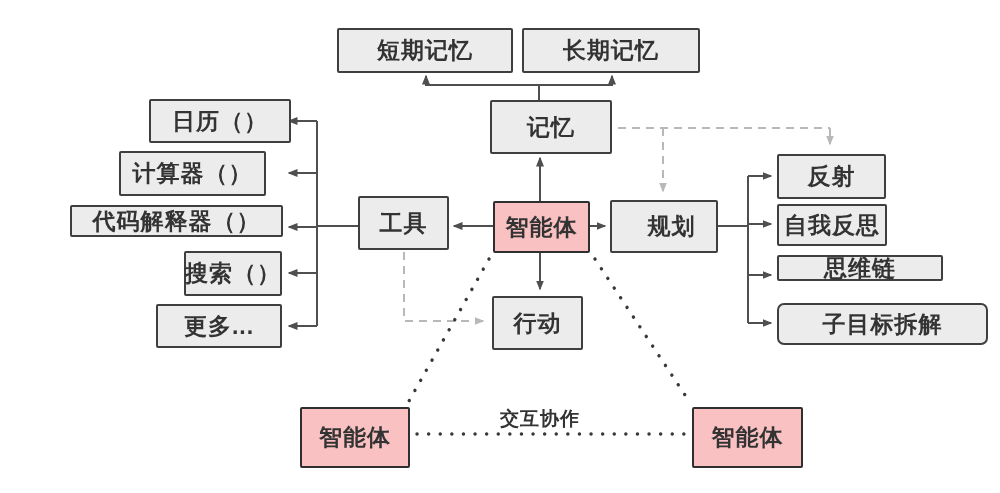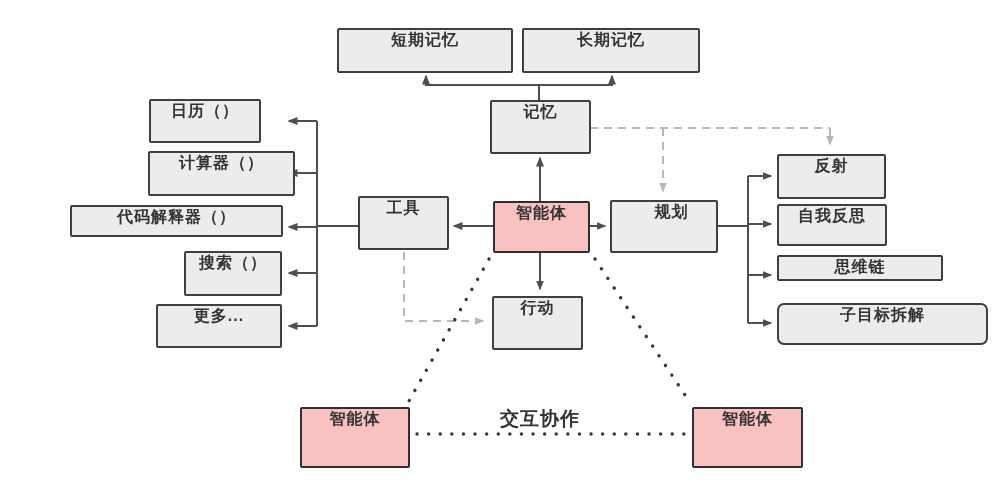--- a/index.html
+++ b/index.html
@@ -22,23 +22,24 @@
     width: 1000px;
     height: 493px;
   }
   .node {
     position: absolute;
     box-sizing: border-box;
     background: #ececec;
     border: 2px solid #3f3f3f;
     border-radius: 2px;
     display: flex;
+    align-items: center;
     justify-content: center;
     color: #333333;
-    font-size: 16px;
+    font-size: 23px;
     font-weight: 600;
     letter-spacing: 1px;
     white-space: nowrap;
   }
   .node.pink {
     background: #f9c1c1;
     border-color: #2f2f2f;
   }
   .edge-label {
     position: absolute;
@@ -106,41 +107,41 @@
       <path d="M417,434 H686"></path>
     </g>
   </svg>
 
   <div class="node" style="left:337px; top:28px; width:176px; height:45px;">
     <span>短期记忆</span>
   </div>
   <div class="node" style="left:522px; top:28px; width:178px; height:45px;">
     <span>长期记忆</span>
   </div>
-  <div class="node" style="left:490px; top:100px; width:101px; height:54px;">
+  <div class="node" style="left:490px; top:100px; width:122px; height:54px;">
     <span>记忆</span>
   </div>
 
   <div class="node" style="left:358px; top:196px; width:91px; height:54px;">
     <span>工具</span>
   </div>
   <div class="node pink" style="left:493px; top:201px; width:97px; height:52px;">
     <span>智能体</span>
   </div>
   <div class="node" style="left:610px; top:200px; width:108px; height:53px;padding-left:15px;">
     <span>规划</span>
   </div>
   <div class="node" style="left:492px; top:296px; width:91px; height:54px;">
     <span>行动</span>
   </div>
 
-  <div class="node" style="left:149px; top:99px; width:112px; height:44px;">
+  <div class="node" style="left:149px; top:99px; width:142px; height:44px;">
     <span>日历（）</span>
   </div>
-  <div class="node" style="left:148px; top:151px; width:147px; height:45px;">
+  <div class="node" style="left:119px; top:151px; width:147px; height:45px;">
     <span>计算器（）</span>
   </div>
   <div class="node" style="left:70px; top:205px; width:213px; height:32px;">
     <span>代码解释器（）</span>
   </div>
   <div class="node" style="left:184px; top:251px; width:98px; height:45px;">
     <span>搜索（）</span>
   </div>
   <div class="node" style="left:156px; top:304px; width:126px; height:44px;">
     <span>更多...</span>

